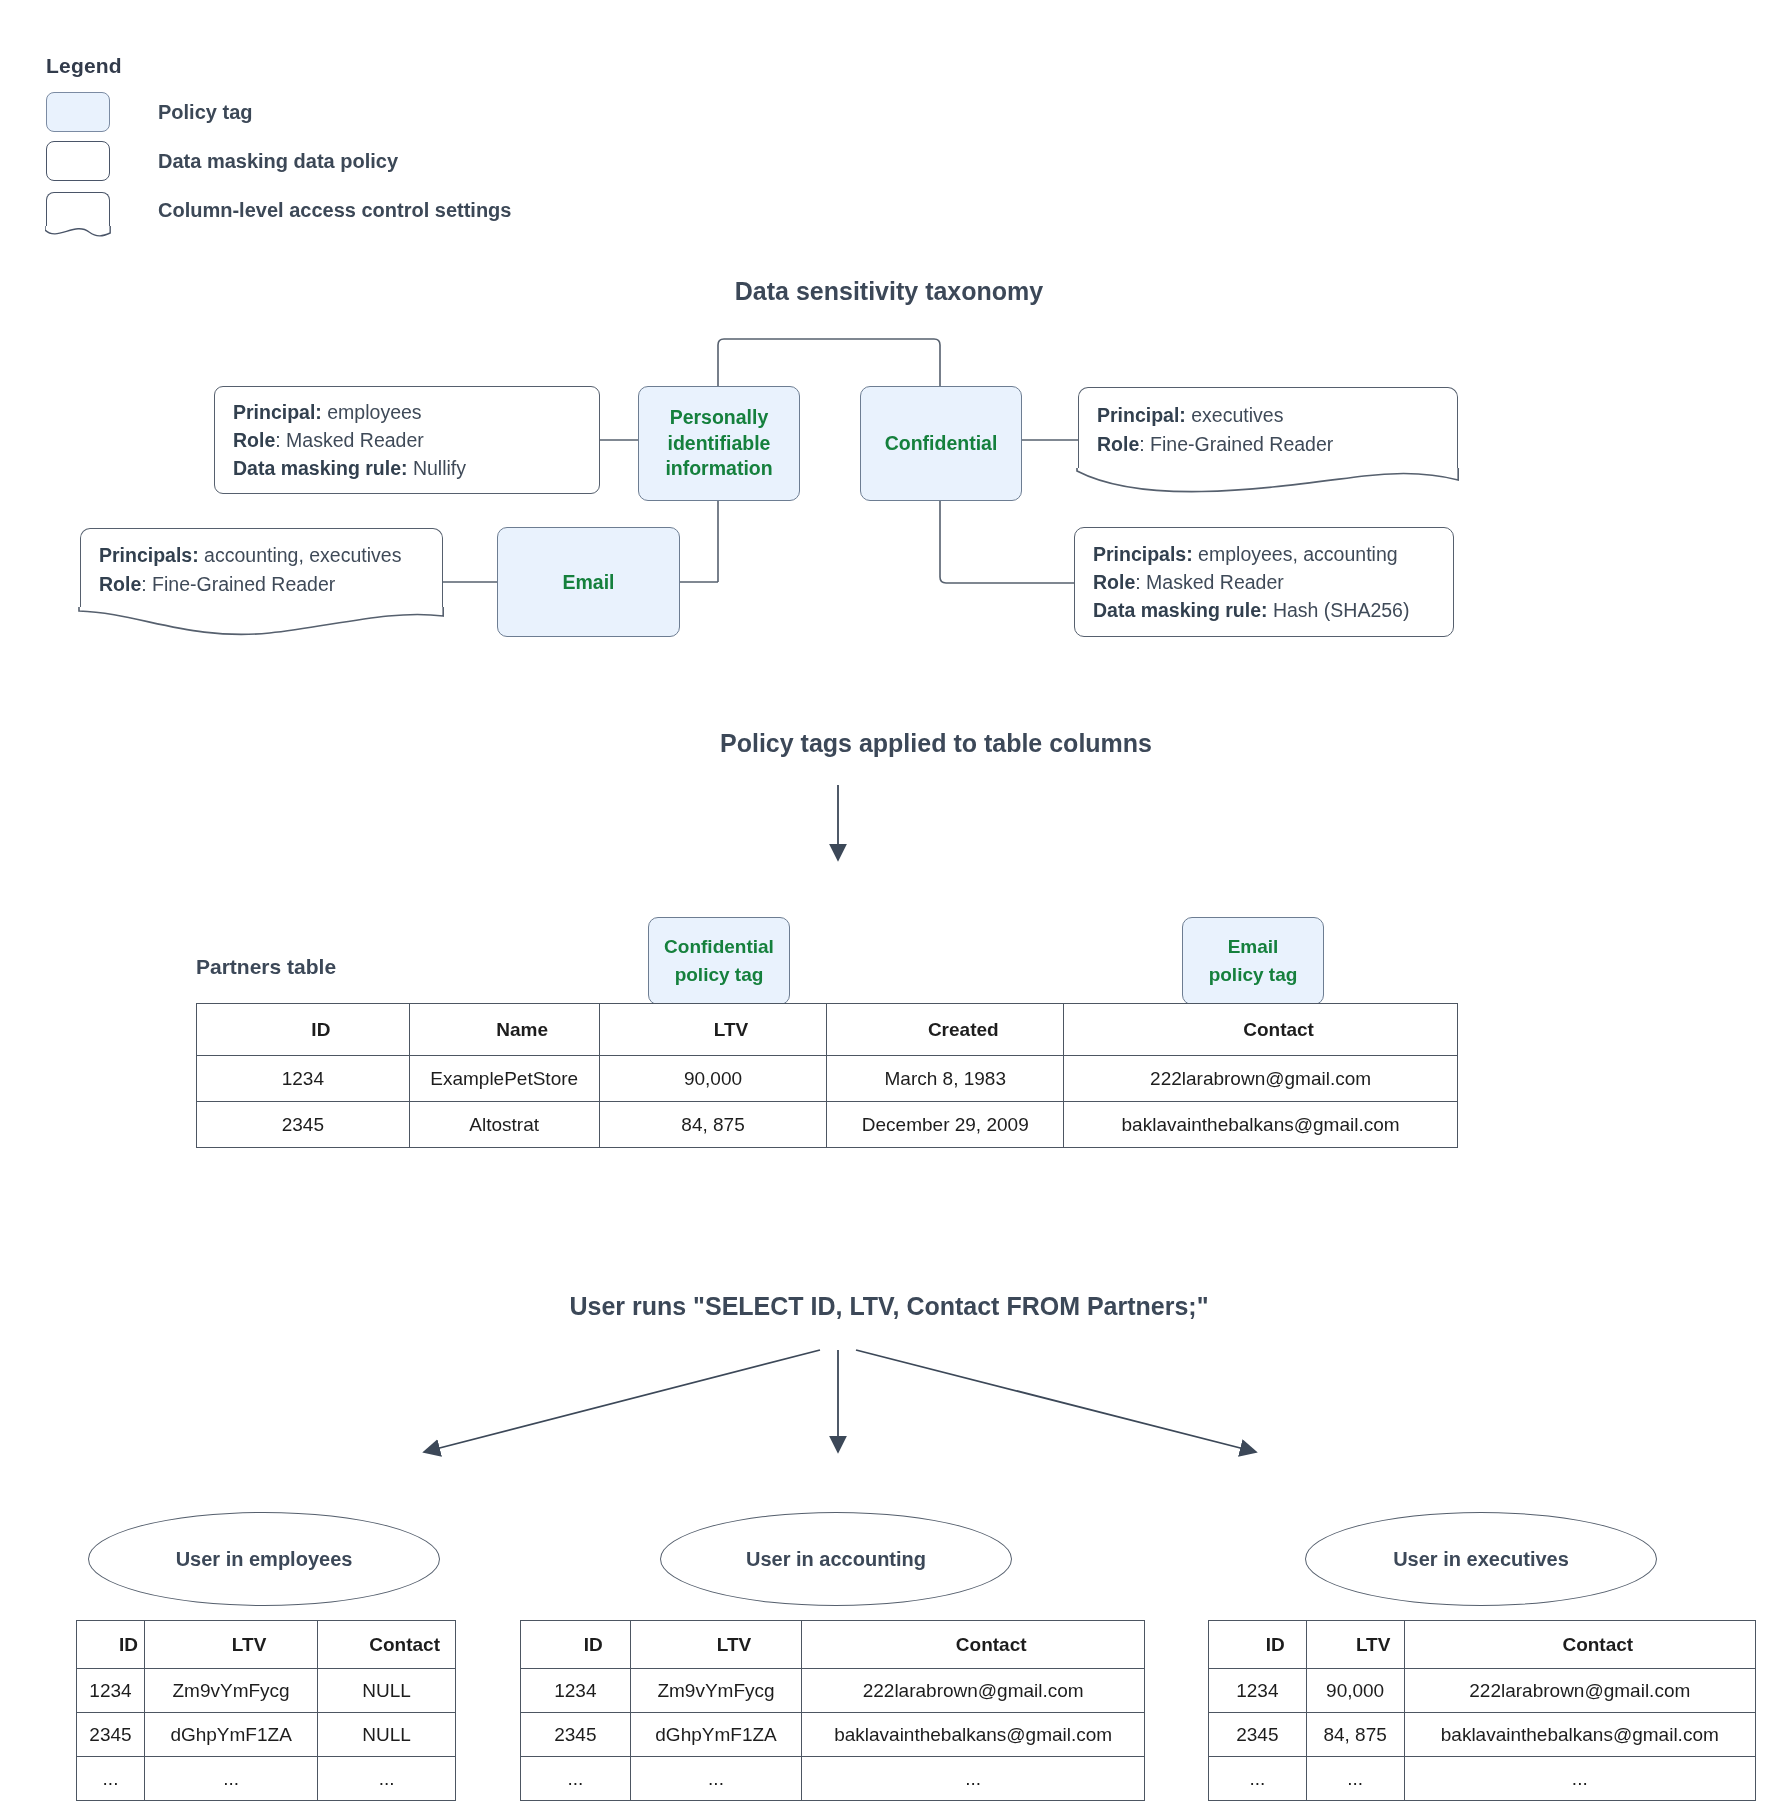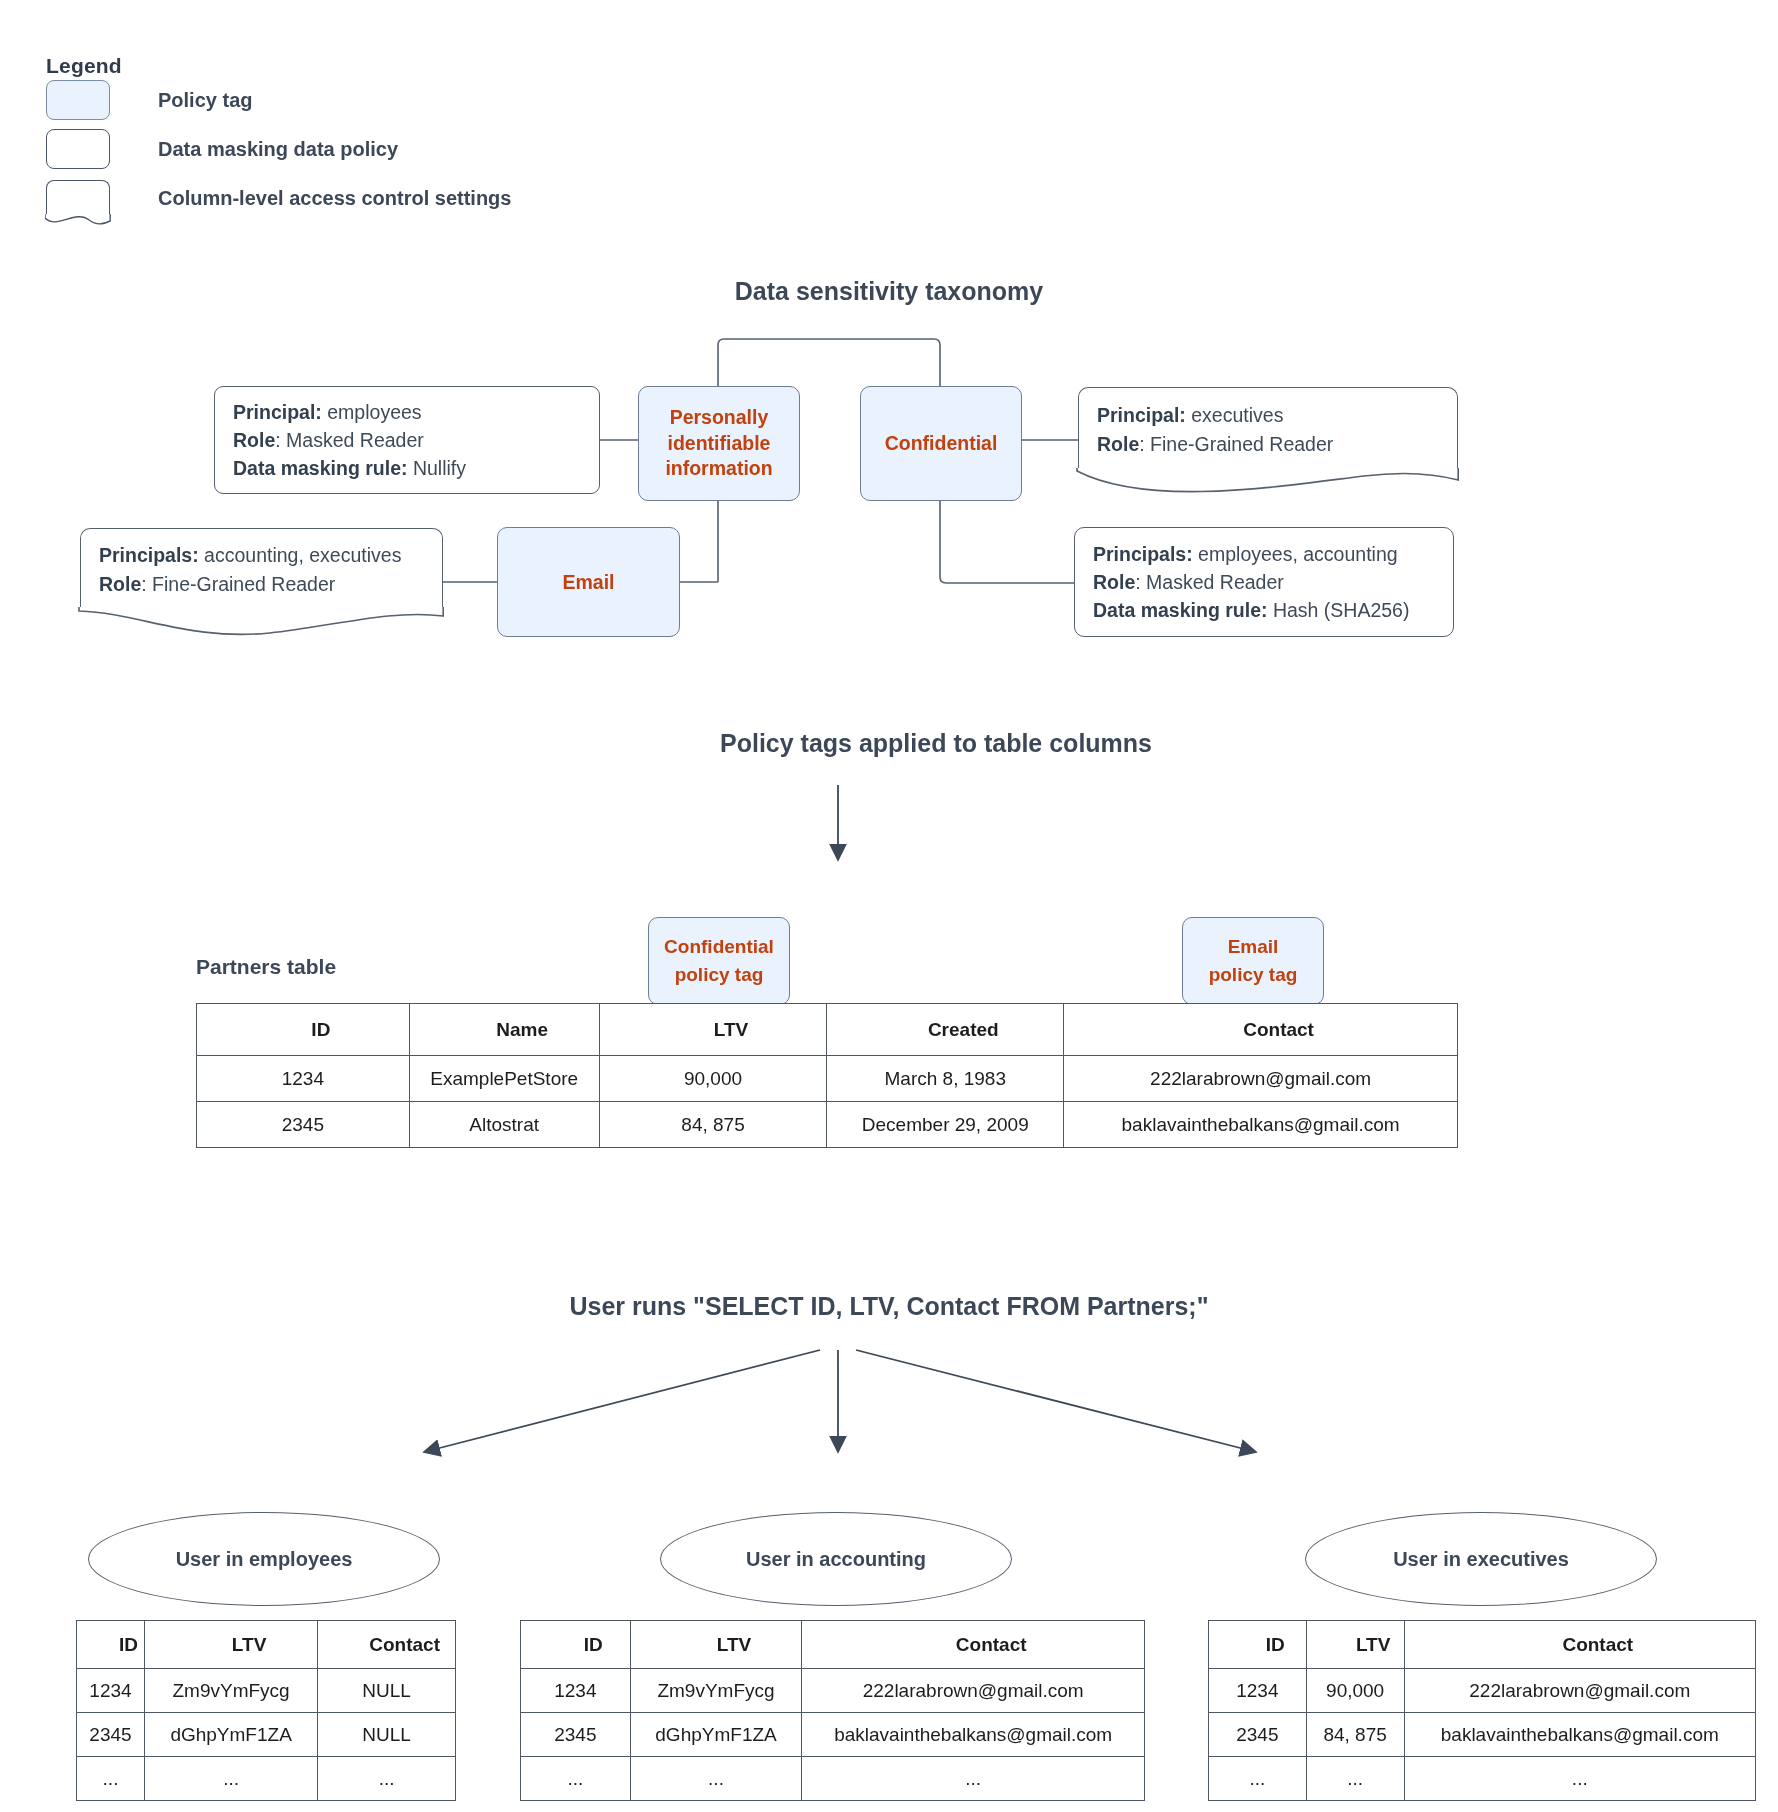--- a/index.html
+++ b/index.html
@@ -10,21 +10,21 @@
     height:1812px;
     position:relative;
     overflow:hidden;
     -webkit-font-smoothing:antialiased;
   }
   .abs{position:absolute;}
 
   
   #legend{left:46px;top:54px;width:640px;}
   #legend .legend-title{
-    font-size:21px;font-weight:bold;color:#323b4b;letter-spacing:.2px;
+    font-size:21px;font-weight:bold;color:#323b4b;margin-bottom:12px;letter-spacing:.2px;
   }
   .legend-row{display:flex;align-items:center;height:44px;margin-bottom:5px;}
   .legend-swatch{
     width:62px;height:38px;border:1.6px solid #4a5568;border-radius:8px;background:#ffffff;
     flex:0 0 auto;position:relative;
   }
   .legend-swatch.tag{background:#e9f2fd;border-color:#7b8ba3;}
   .legend-swatch.wavy{border-bottom:none;border-radius:8px 8px 0 0;height:36px;overflow:visible;}
   .legend-swatch.wavy .wave{position:absolute;left:-1.6px;bottom:-11px;width:calc(100% + 3.2px);height:14px;}
   .legend-label{
@@ -48,21 +48,21 @@
     background:#ffffff;
     display:flex;
     flex-direction:column;
     justify-content:center;
     font-size:19.5px;
     line-height:1.45;
     color:#3f4a58;
   }
   .node.tag{
     background:#e9f2fd;border-color:#6d7d92;
-    align-items:center;text-align:center;font-weight:bold;color:#c2410c;
+    align-items:center;text-align:center;font-weight:bold;color:#15803d;
   }
   .node.policy{padding:0 18px;}
   .node.acl{
     border-bottom:none;border-radius:10px 10px 0 0;padding:0 18px;
   }
   .node.acl .wave{
     position:absolute;left:-1.6px;bottom:-25px;width:calc(100% + 3.2px);height:28px;overflow:visible;
   }
   .node .k{font-weight:bold;color:#32404f;}
 

